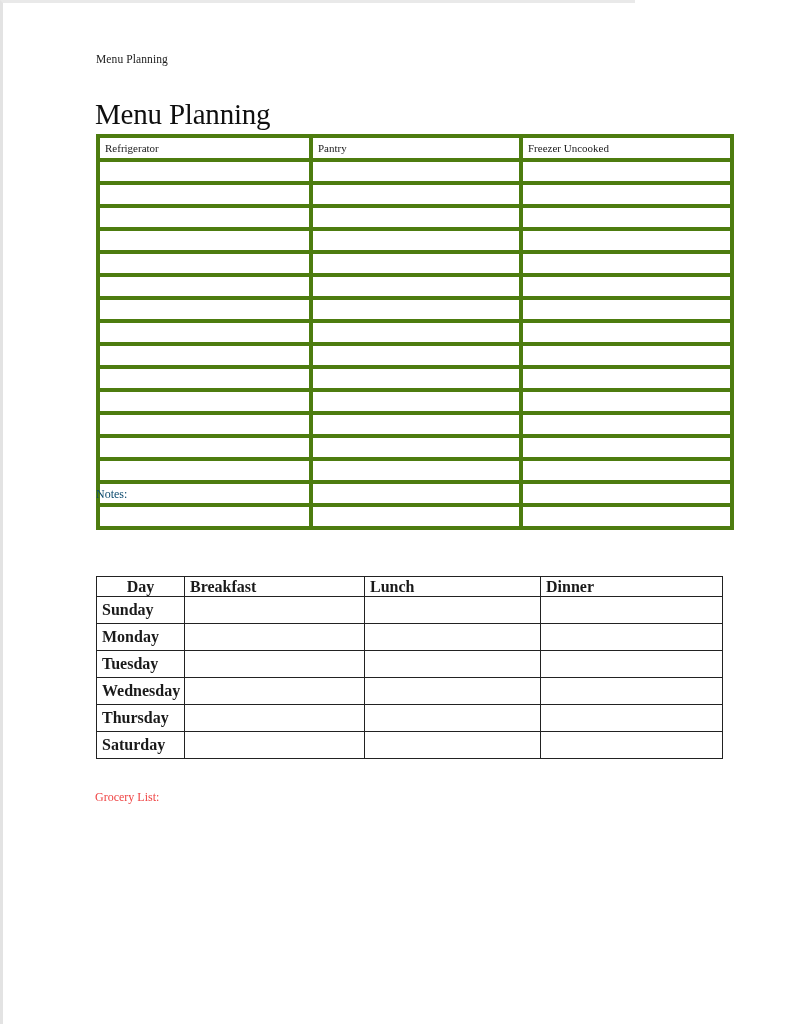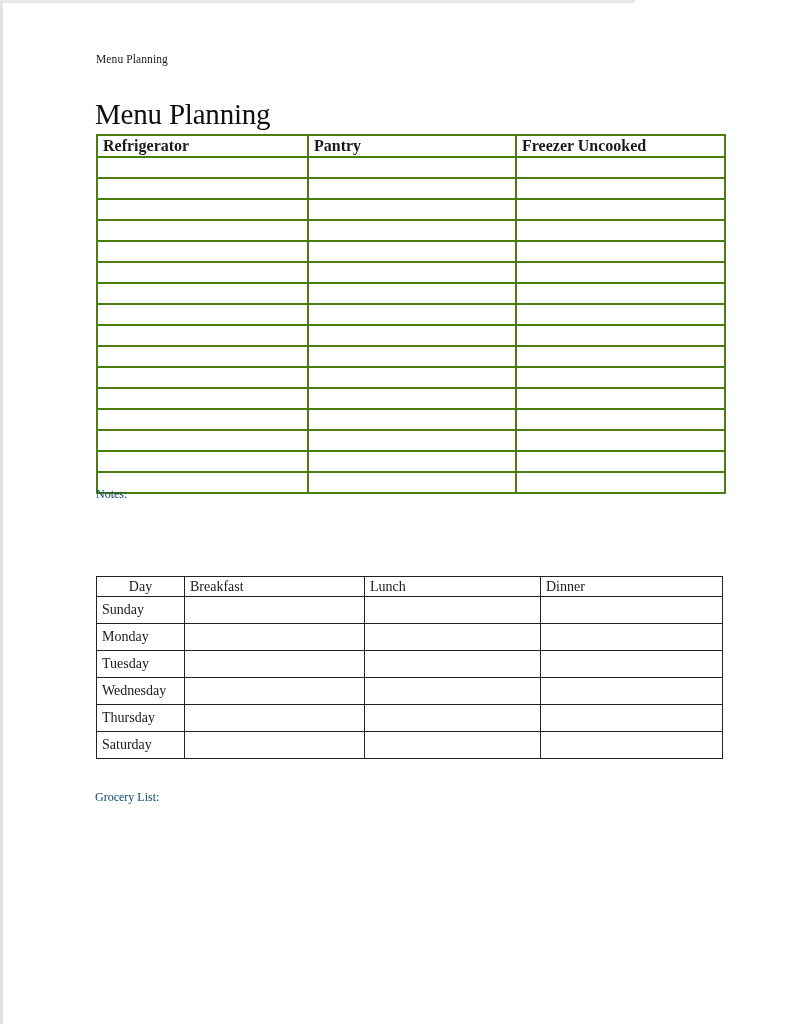--- a/index.html
+++ b/index.html
@@ -63,29 +63,28 @@
   .storage-table {
     position: absolute;
     left: 93px;
     top: 131px;
     width: 607px;
     border-collapse: collapse;
     table-layout: fixed;
     background: #ffffff;
   }
   .storage-table td {
-    border: 2px solid #4d7c0f;
+    border: 4px solid #4d7c0f;
     height: 19px;
     padding: 0 0 0 5px;
-    font-size: 16px;
+    font-size: 11px;
     line-height: 19px;
     vertical-align: middle;
     overflow: hidden;
     white-space: nowrap;
-    font-weight: bold;
   }
   .storage-table .c1 { width: 204px; }
   .storage-table .c2 { width: 201px; }
   .storage-table .c3 { width: 202px; }
   .storage-table tr.head td { height: 20px; line-height: 20px; }
 
   
   .notes-label {
     position: absolute;
     left: 93px;
@@ -102,39 +101,40 @@
     top: 573px;
     width: 607px;
     border-collapse: collapse;
     table-layout: fixed;
     background: #ffffff;
   }
   .meal-table td {
     border: 1px solid #222222;
     height: 26px;
     padding: 0 0 0 5px;
-    font-size: 14px;
+    font-size: 16px;
     line-height: 26px;
     vertical-align: middle;
     overflow: hidden;
     white-space: nowrap;
+    font-weight: bold;
   }
   .meal-table .m1 { width: 87px; }
   .meal-table .m2 { width: 174px; }
   .meal-table .m3 { width: 170px; }
   .meal-table .m4 { width: 176px; }
   .meal-table tr.head td { height: 19px; line-height: 19px; }
   .meal-table td.day-head { text-align: center; padding-left: 0; }
 
   .grocery-label {
     position: absolute;
     left: 92px;
     top: 787px;
     font-size: 12px;
-    color: #0c4a6e;
+    color: #ef4444;
     white-space: nowrap;
   }
 </style>
 </head>
 <body>
 
 <div class="page">
   <div class="page-inner">
 
     <div class="doc-header">Menu Planning</div>

